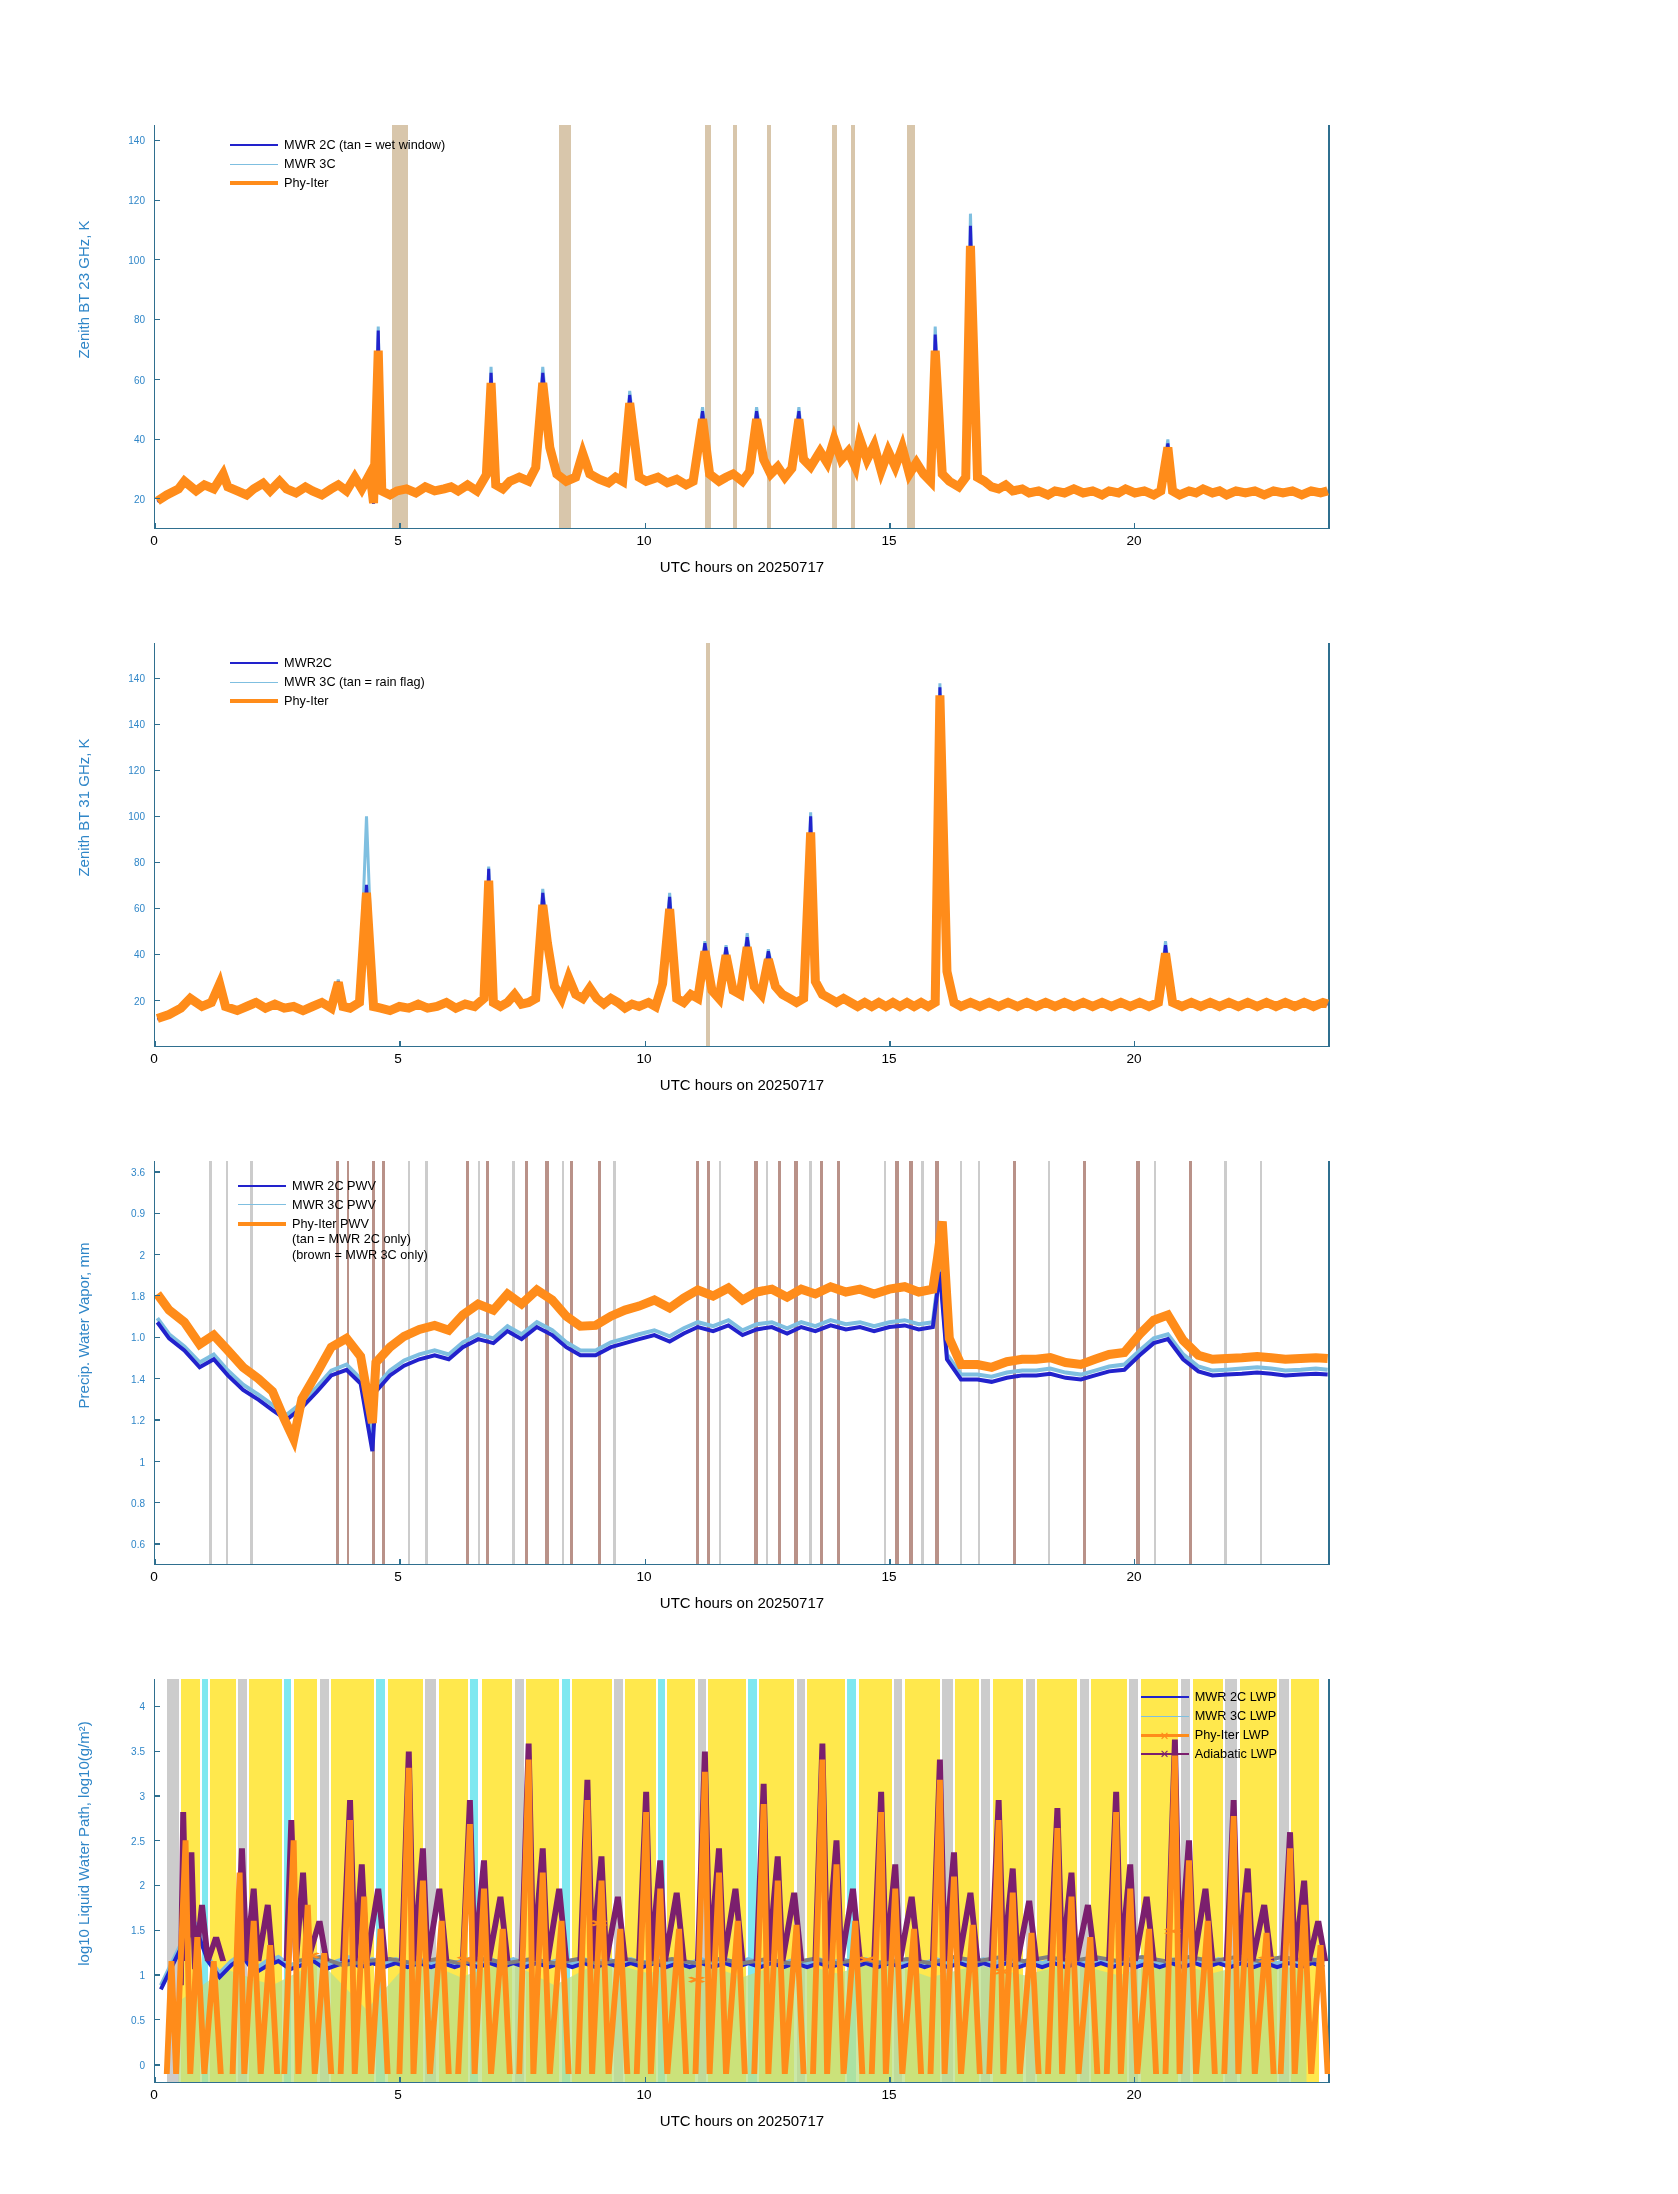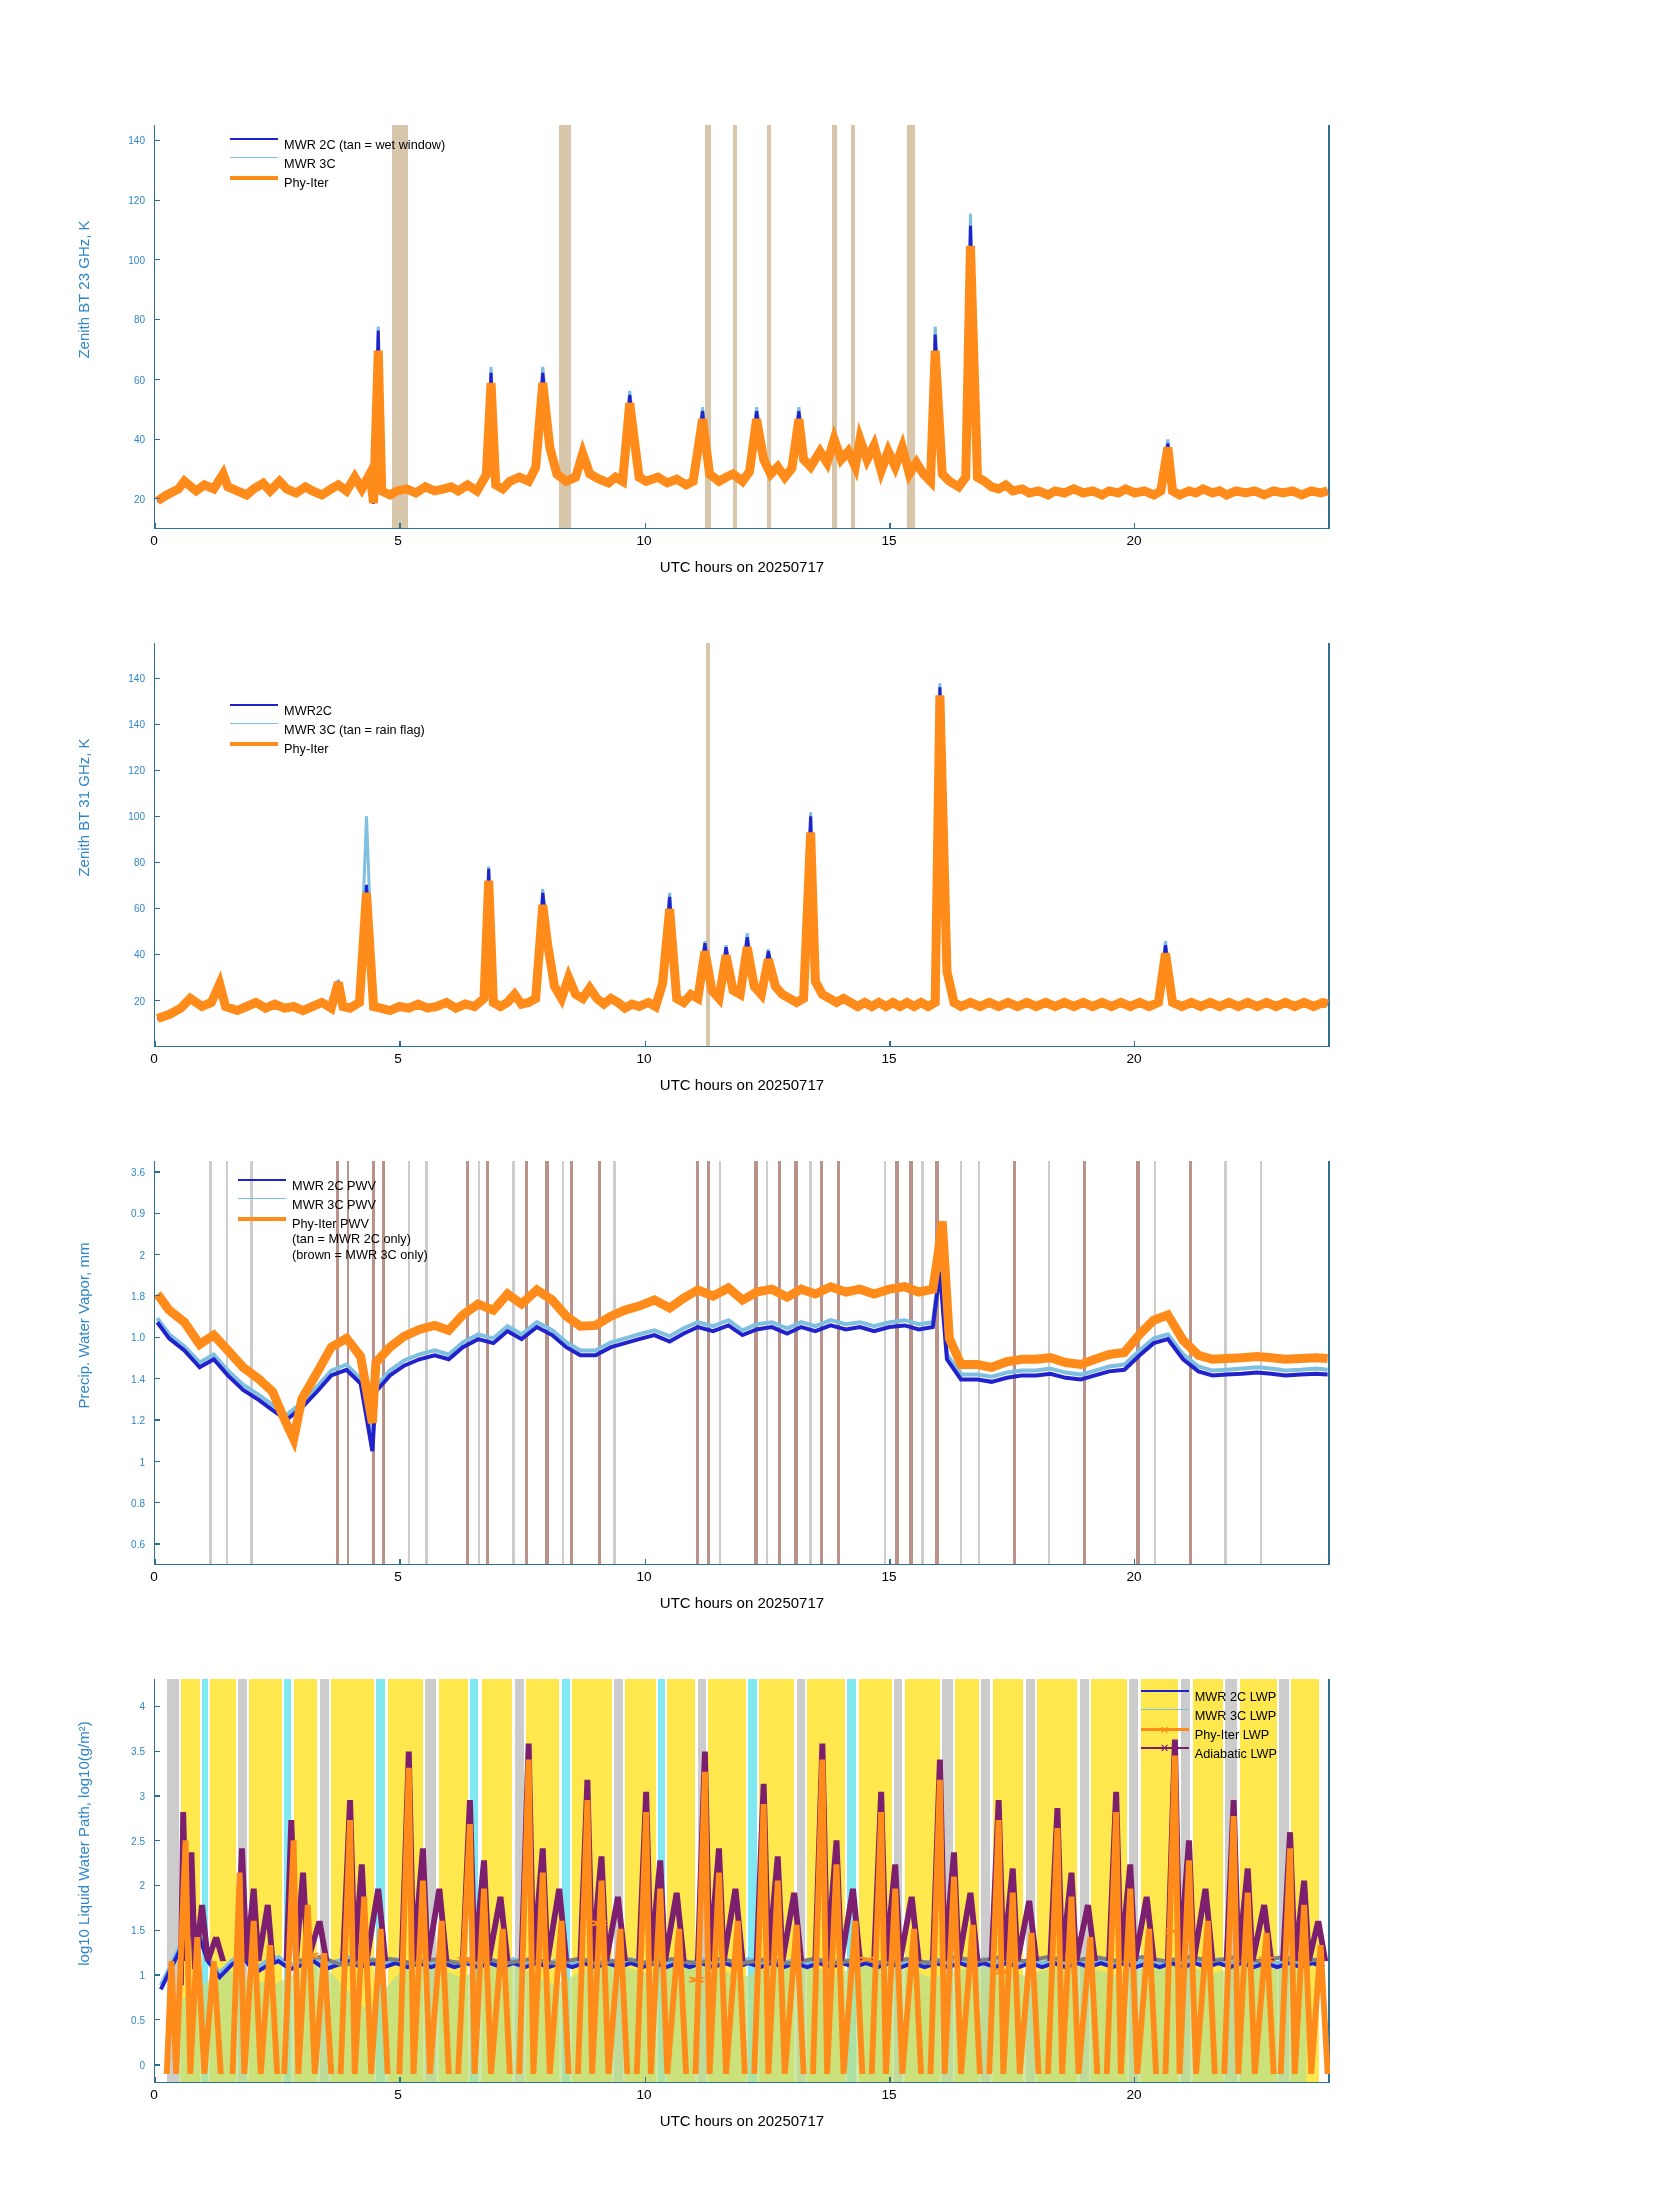--- a/index.html
+++ b/index.html
@@ -90,21 +90,21 @@
   .legend {
     position: absolute;
     display: flex;
     flex-direction: column;
     gap: 4.4px;
     z-index: 40;
     background: transparent;
   }
   .legend-row {
     display: flex;
-    align-items: flex-start;
+    align-items: center;
     gap: 6.1px;
   }
   .legend-swatch {
     width: 48px;
     height: 0;
     border-top-style: solid;
     flex: 0 0 48px;
     position: relative;
   }
   .legend-label {
@@ -231,21 +231,21 @@
       <div class="tickmark-x" style="left:83.3%;"></div>
       <div class="tickmark-y" style="top:88.6%;"></div>
       <div class="tickmark-y" style="top:77.1%;"></div>
       <div class="tickmark-y" style="top:65.7%;"></div>
       <div class="tickmark-y" style="top:54.3%;"></div>
       <div class="tickmark-y" style="top:42.9%;"></div>
       <div class="tickmark-y" style="top:31.4%;"></div>
       <div class="tickmark-y" style="top:20.0%;"></div>
       <div class="tickmark-y" style="top:8.6%;"></div>
 
-      <div class="legend" style="left:75px; top:13px;margin-top:48px;">
+      <div class="legend" style="left:75px; top:13px;">
         <div class="legend-row">
           <span class="legend-swatch" style="border-top-width:2.2px;border-top-color:#2222cc;"></span>
           <span class="legend-label">MWR2C</span>
         </div>
         <div class="legend-row">
           <span class="legend-swatch" style="border-top-width:1.8px;border-top-color:#7fbfe0;"></span>
           <span class="legend-label">MWR 3C (tan = rain flag)</span>
         </div>
         <div class="legend-row">
           <span class="legend-swatch" style="border-top-width:4.4px;border-top-color:#ff8c1a;"></span>

